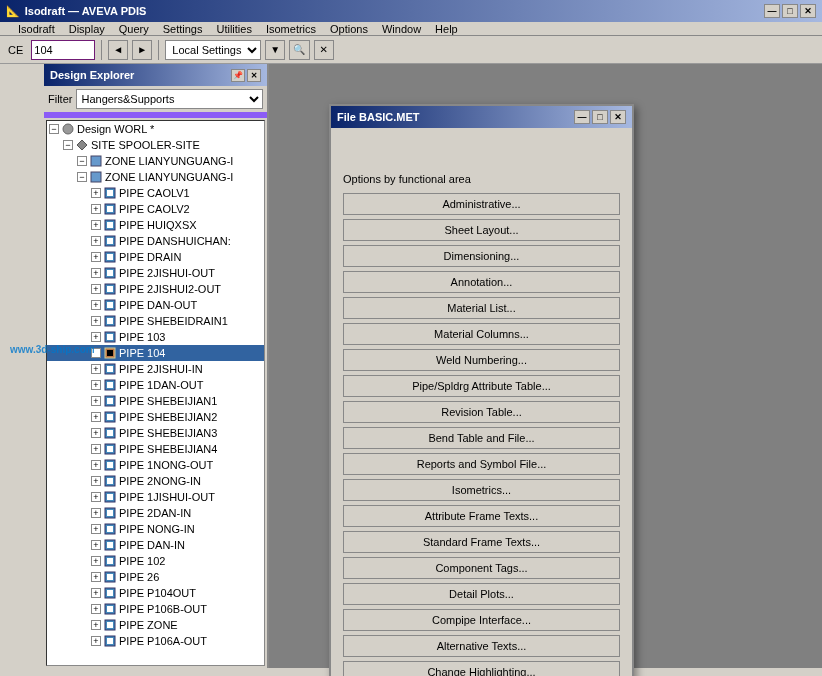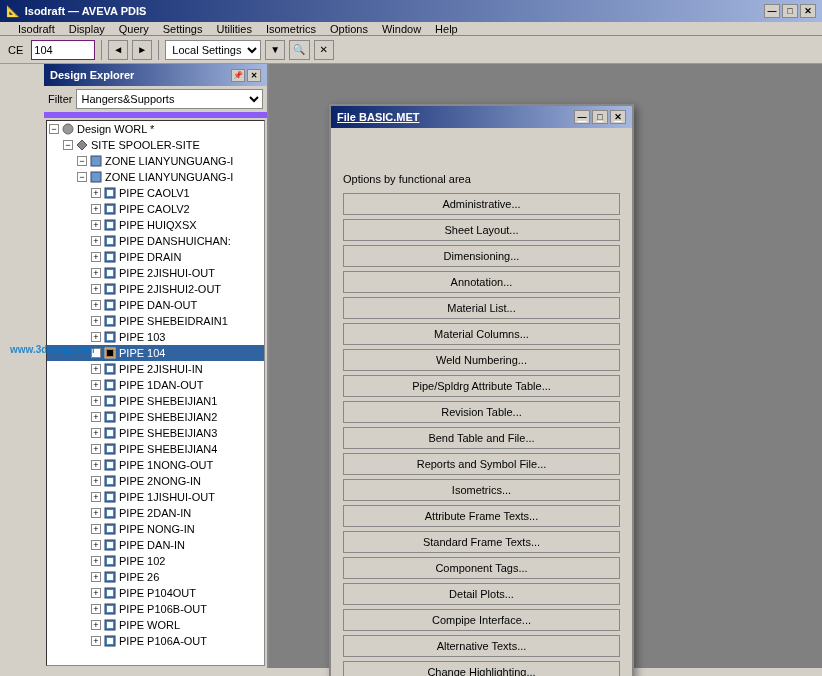--- a/index.html
+++ b/index.html
@@ -222,21 +222,20 @@
     #modal-title {
       background: linear-gradient(to right, #0a246a, #a6b8e0);
       color: white;
       padding: 3px 6px;
       font-size: 11px;
       font-weight: bold;
       display: flex;
       justify-content: space-between;
       align-items: center;
       height: 22px;
-      text-decoration: underline;
     }
     #modal-title-right { display: flex; gap: 2px; }
     .modal-btn {
       width: 16px; height: 14px;
       background: #d4d0c8;
       border: 1px solid #888;
       font-size: 9px;
       cursor: pointer;
       display: flex; align-items: center; justify-content: center;
       color: #000;
@@ -661,21 +660,21 @@
         </div>
         <div class="tree-item">
           <span class="tree-indent" style="padding-left: 42px;"></span>
           <span class="expand-btn">+</span>
           <span class="tree-icon">
             <svg width="12" height="12">
               <rect x="1" y="1" width="10" height="10" fill="#4488bb" stroke="#336" stroke-width="1"></rect>
               <rect x="3" y="3" width="6" height="6" fill="white"></rect>
             </svg>
           </span>
-          <span>PIPE WORL</span>
+          <span>PIPE ZONE</span>
         </div>
         <div class="tree-item">
           <span class="tree-indent" style="padding-left: 42px;"></span>
           <span class="expand-btn">+</span>
           <span class="tree-icon">
             <svg width="12" height="12">
               <rect x="1" y="1" width="10" height="10" fill="#4488bb" stroke="#336" stroke-width="1"></rect>
               <rect x="3" y="3" width="6" height="6" fill="white"></rect>
             </svg>
           </span>

